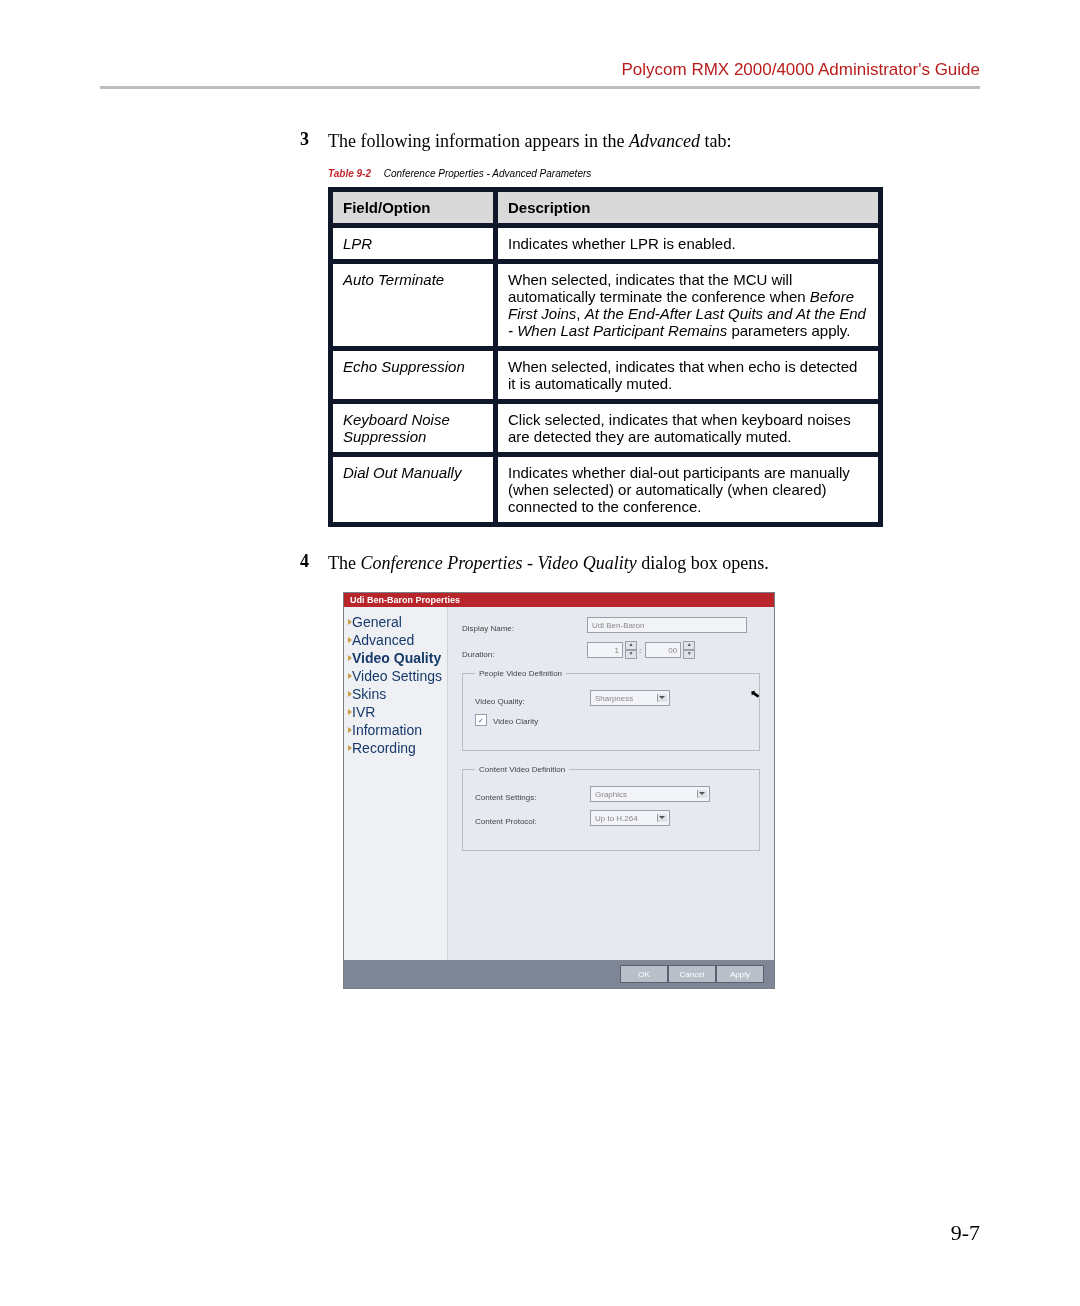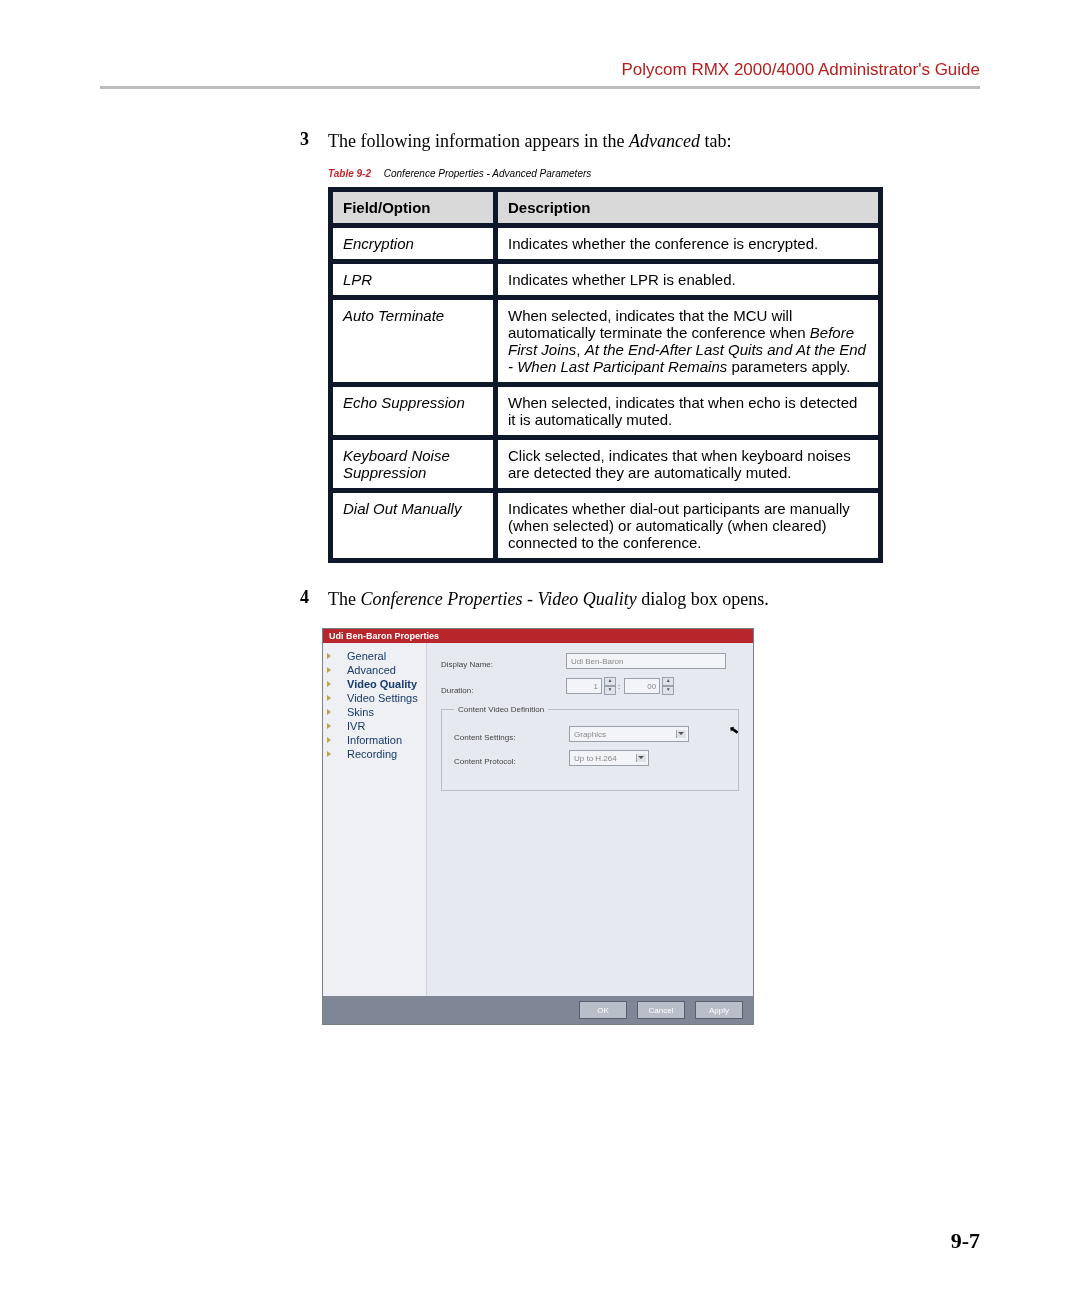--- a/index.html
+++ b/index.html
@@ -83,21 +83,21 @@
     font-weight: bold;
   }
   table.params td.field {
     width: 140px;
     font-style: italic;
   }
   table.params td .desc-italic { font-style: italic; }
 
   
   .dialog-wrap {
-    margin-left: 15px;
+    margin-left: 36px;
     margin-top: 16px;
     width: 416px;
     font-family: Tahoma, Arial, sans-serif;
     font-size: 9px;
     position: relative;
     padding-left: 7px;
   }
   .dialog {
     border: 1px solid #7a808a;
     background: #e6e9ef;
@@ -120,24 +120,24 @@
   }
   .sidebar {
     width: 95px;
     background: #eef0f4;
     padding: 6px 4px;
     border-right: 1px solid #cfd2da;
   }
   .sidebar-item {
     display: flex;
     align-items: center;
-    gap: 16px;
+    gap: 0;
     padding: 1px 0;
     color: #173a6b;
-    font-size: 11px;
+    font-size: 14px;
     cursor: pointer;
   }
   .sidebar-item.active { font-weight: bold; }
   .arrow {
     width: 0; height: 0;
     border-top: 3px solid transparent;
     border-bottom: 3px solid transparent;
     border-left: 4px solid #c8a046;
     display: inline-block;
   }
@@ -248,21 +248,20 @@
     margin-right: 6px;
     font-size: 7px;
     color: #3a5a8a;
     line-height: 7px;
   }
   .dialog-footer {
     background: #7f8796;
     padding: 5px 10px;
     display: flex;
     justify-content: flex-end;
-    gap: 10px;
   }
   .btn-d {
     min-width: 46px;
     height: 16px;
     border: 1px solid #5a6070;
     background: #b9bfc9;
     color: #fff;
     font-size: 8px;
     display: inline-flex;
     align-items: center;
@@ -273,25 +272,25 @@
   .cursor-arrow {
     position: absolute;
     right: 14px;
     top: 80px;
     font-size: 12px;
     color: #000;
     transform: rotate(-10deg);
   }
   .page-num {
     position: absolute;
-    bottom: 52px;
+    bottom: 60px;
     right: 100px;
     font-family: "Book Antiqua", Palatino, serif;
     font-size: 22px;
-    font-weight: bold;
+    font-weight: normal;
   }
 </style>
 </head>
 <body>
 
 <div class="page">
 
   <div class="header-right">Polycom RMX 2000/4000 Administrator's Guide</div>
   <div class="rule"></div>
 
@@ -310,24 +309,20 @@
     </div>
 
     <table class="params">
       <thead>
         <tr>
           <th>Field/Option</th>
           <th>Description</th>
         </tr>
       </thead>
       <tbody>
-        <tr>
-          <td class="field">Encryption</td>
-          <td>Indicates whether the conference is encrypted.</td>
-        </tr>
         <tr>
           <td class="field">LPR</td>
           <td>Indicates whether LPR is enabled.</td>
         </tr>
         <tr>
           <td class="field">Auto Terminate</td>
           <td>
             <span>When selected, indicates that the MCU will automatically terminate the conference when </span><span class="desc-italic">Before First Joins</span><span>, </span><span class="desc-italic">At the End-After Last Quits and At the End - When Last Participant Remains</span><span> parameters apply.</span>
           </td>
         </tr>
@@ -410,20 +405,34 @@
                   </div>
                 <span style="margin:0 2px;">:</span>
                 <div class="seg">00</div>
                 <div class="btns">
                     <div class="btn">▲</div>
                     <div class="btn">▼</div>
                   </div>
               </div>
             </div>
 
+            <fieldset class="grp">
+              <legend>People Video Definition</legend>
+              <div class="row">
+                <div class="lbl" style="width:115px;">Video Quality:</div>
+                <div class="select" style="width:70px;">
+                    <span>Sharpness</span>
+                    <span class="caret"></span>
+                  </div>
+              </div>
+              <div class="row">
+                <div class="checkbox">✓</div>
+                <span>Video Clarity</span>
+              </div>
+            </fieldset>
 
             <fieldset class="grp">
               <legend>Content Video Definition</legend>
               <div class="row">
                 <div class="lbl" style="width:115px;">Content Settings:</div>
                 <div class="select" style="width:110px;">
                     <span>Graphics</span>
                     <span class="caret"></span>
                   </div>
               </div>

